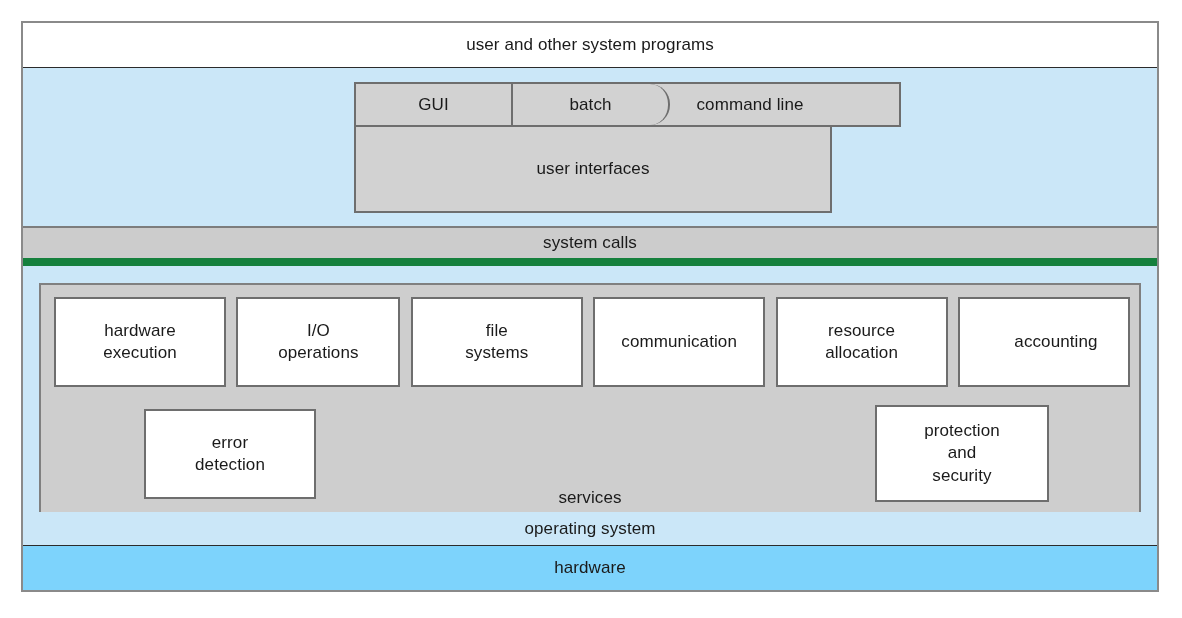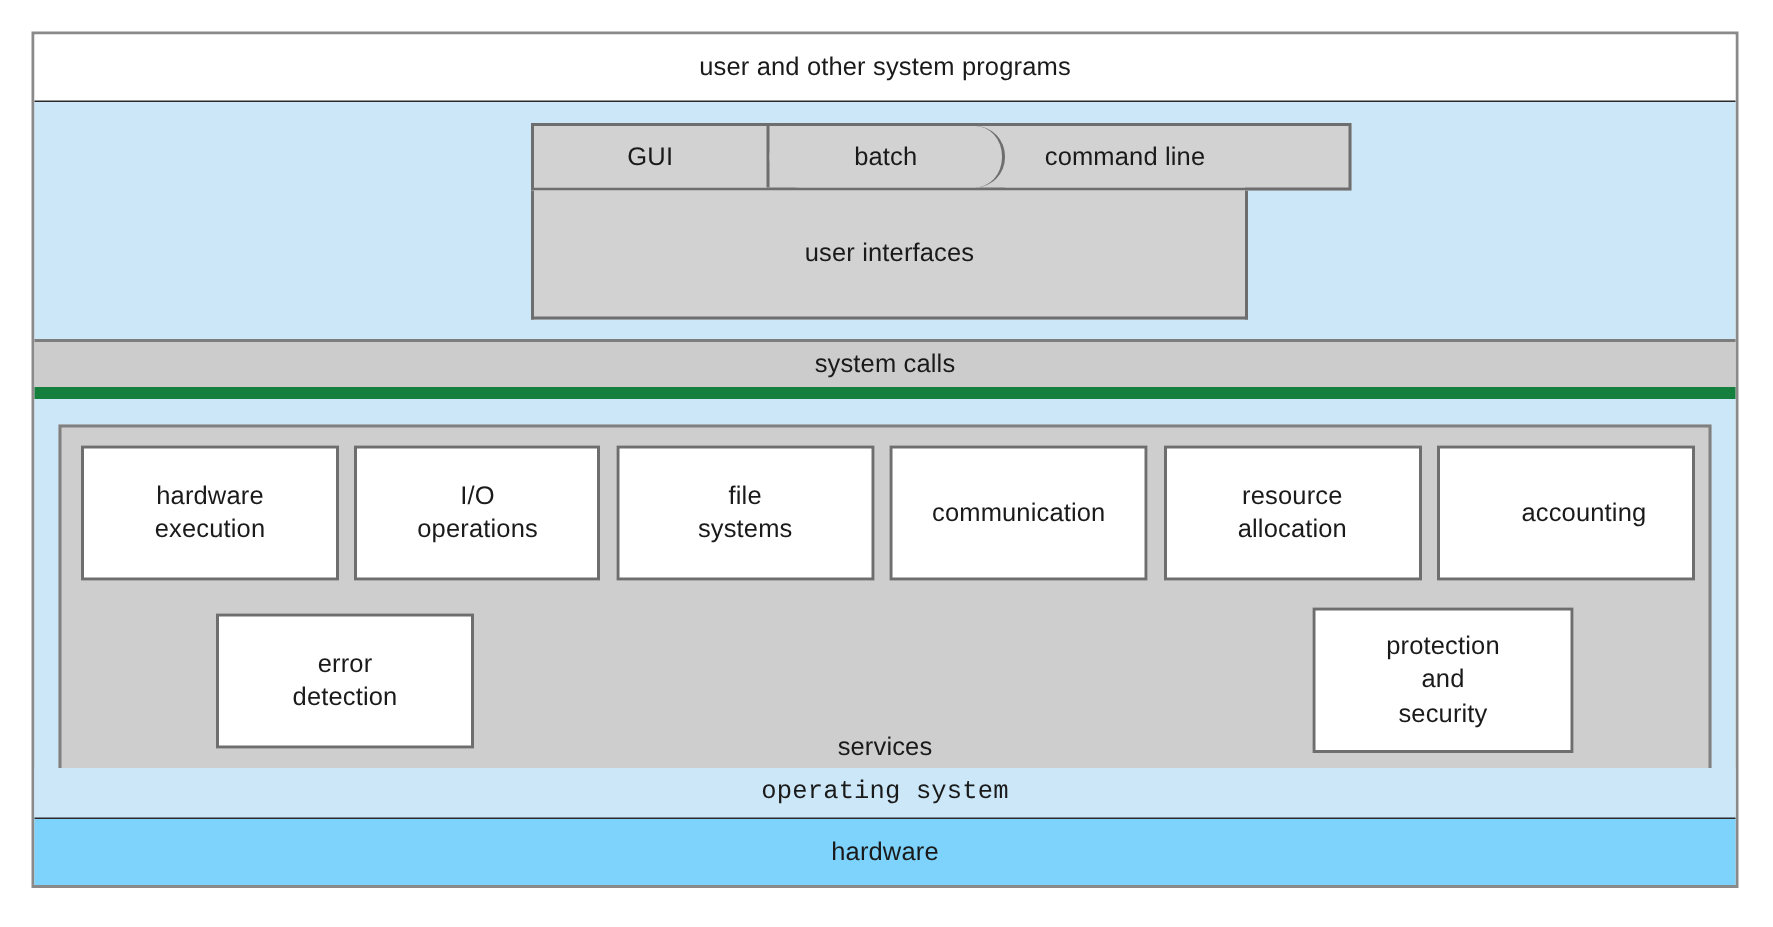--- a/index.html
+++ b/index.html
@@ -87,21 +87,20 @@
   }
 
   
   .band-os-caption {
     left: 0;
     top: 489px;
     width: 1134px;
     height: 34px;
     background: #cbe7f8;
     border-bottom: 1px solid #2b2b2b;
-    font-family: Liberation Mono, monospace;
   }
 
   
   .band-hardware {
     left: 0;
     top: 523px;
     width: 1134px;
     height: 44px;
     background: #7dd3fc;
   }

